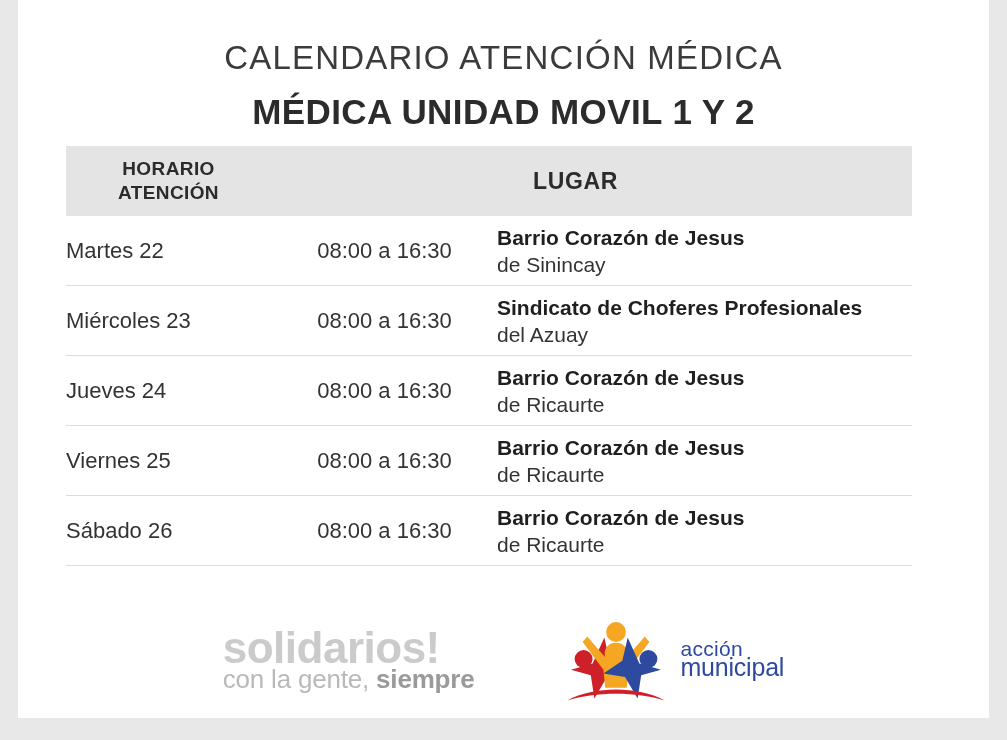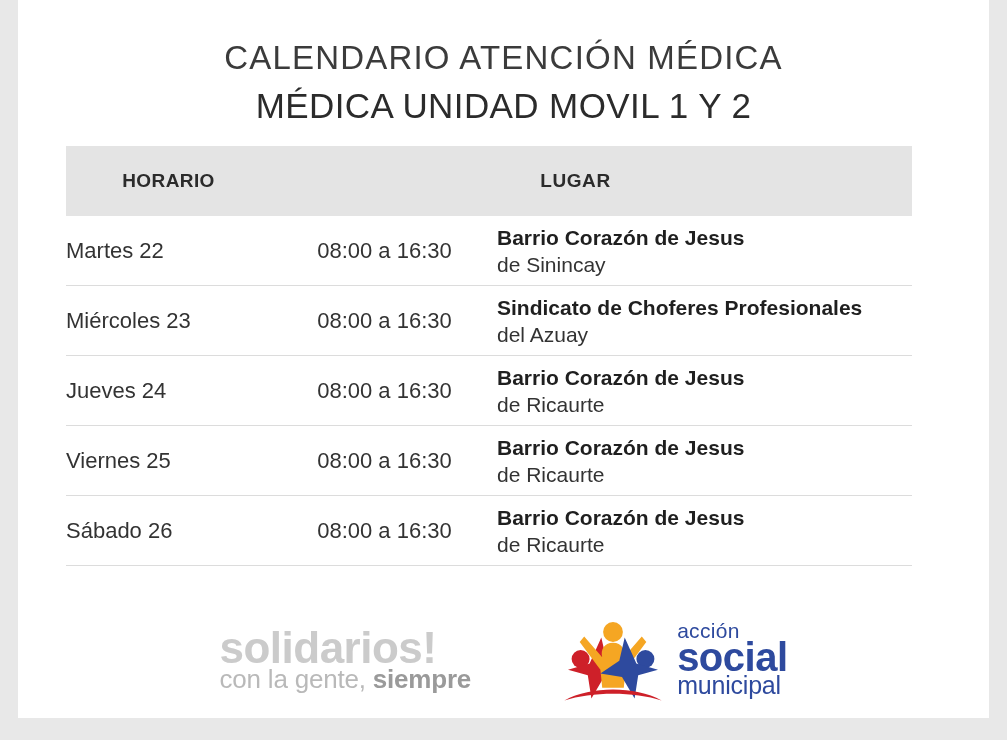--- a/index.html
+++ b/index.html
@@ -44,26 +44,26 @@
   .title-line1 {
     font-size: 33px;
     font-weight: 300;
     letter-spacing: 1.2px;
     color: #3b3b3b;
     line-height: 40px;
     white-space: nowrap;
   }
   .title-line2 {
     font-size: 35px;
-    font-weight: normal;
+    font-weight: bold;
     letter-spacing: 0.4px;
     color: #2b2b2b;
     line-height: 44px;
     white-space: nowrap;
-    margin-top: 6px;
+    margin-top: 12px;
   }
 
   
   .schedule-table {
     position: absolute;
     left: 48px;
     top: 146px;
     width: 846px;
   }
 
@@ -84,21 +84,21 @@
     color: #2b2b2b;
   }
   .table-header .col-time {
     font-size: 19px;
     font-weight: bold;
     letter-spacing: 0.4px;
     color: #2b2b2b;
     line-height: 24px;
   }
   .table-header .col-place {
-    font-size: 19px;
+    font-size: 23px;
     font-weight: bold;
     letter-spacing: 0.6px;
     color: #2b2b2b;
     text-align: center;
     padding-right: 32px;
   }
   .hdr-time-l1, .hdr-time-l2 { display: block; }
 
   .table-row {
     display: flex;
@@ -216,20 +216,21 @@
     <div class="title-block">
       <div class="title-line1">CALENDARIO ATENCIÓN MÉDICA</div>
       <div class="title-line2">MÉDICA UNIDAD MOVIL 1 Y 2</div>
     </div>
 
     <div class="schedule-table">
 
       <div class="table-header">
         <div class="col-time">
           <span class="hdr-time-l1">HORARIO</span>
+          <span class="hdr-time-l2">ATENCIÓN</span>
         </div>
         <div class="col-place">LUGAR</div>
       </div>
 
       <div class="table-row">
         <div class="row-date">Martes 22</div>
         <div class="row-time">08:00 a 16:30</div>
         <div class="row-place">
           <span class="place-main">Barrio Corazón de Jesus</span>
           <span class="place-sub">de Sinincay</span>
@@ -290,21 +291,20 @@
           <circle cx="60" cy="20" r="11" fill="#f5a623"></circle>
           <path d="M60 32 C70 32 74 40 72 48 L92 25 L97 31 L74 62 L72 82 L48 82 L46 62 L23 31 L28 25 L48 48 C46 40 50 32 60 32 Z" fill="#f5a623"></path>
 
           <circle cx="96" cy="50" r="10" fill="#2e4a9e"></circle>
           <path d="M73 26 L67 52 L46 66 L70 70 L84 94 L88 68 L110 62 L86 55 Z" fill="#2e4a9e"></path>
 
           <path d="M6 96 C36 80 84 80 114 96 C84 86 36 86 6 96 Z" fill="#ce2029"></path>
         </svg>
         <div class="accion-text">
           <span class="acc-l1">acción</span>
-          <span class="acc-l2">social</span>
           <span class="acc-l3">municipal</span>
         </div>
       </div>
 
     </div>
 
   </div>
 </div>
 
 </body></html>

